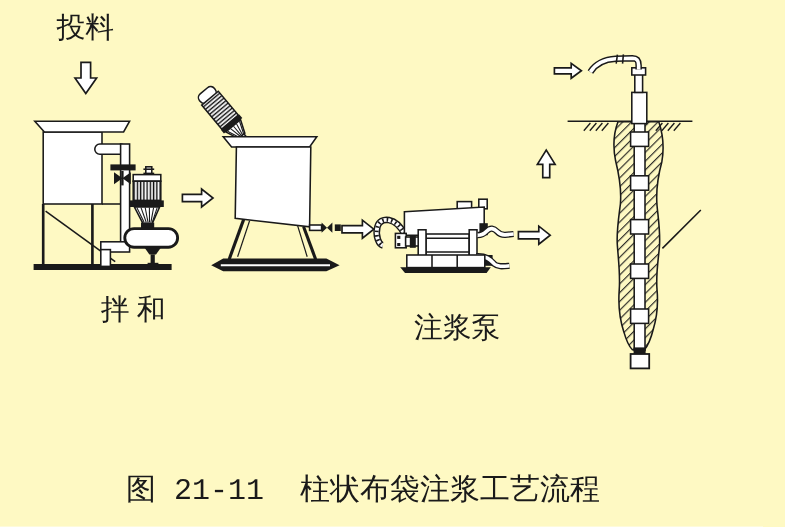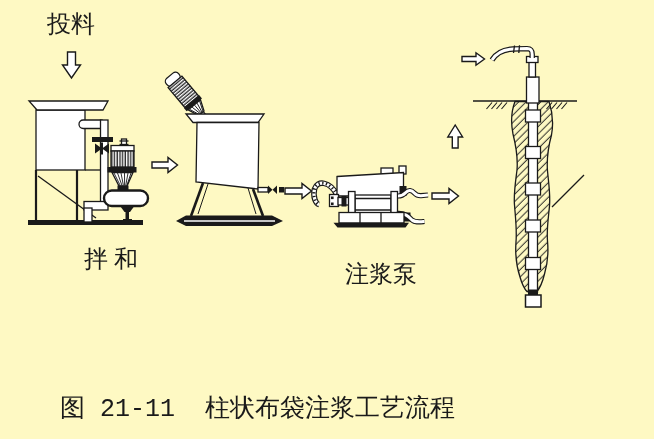--- a/index.html
+++ b/index.html
@@ -1,21 +1,21 @@
 <!DOCTYPE html>
 <html><head>
 <meta charset="utf-8">
 <style>
   html,body{margin:0;padding:0;background:#fff;}
   #stage{position:relative;width:654px;height:439px;background:#fef9c3;overflow:hidden;
          font-family:Liberation Mono, monospace;color:#1a1a1a;}
   #drawing{position:absolute;left:0;top:0;}
   .lbl{position:absolute;font-size:24px;line-height:1.1;white-space:nowrap;color:#1a1a1a;}
   .lbl2{position:absolute;font-size:24px;line-height:34px;white-space:nowrap;color:#1a1a1a;}
-  #caption{position:absolute;left:60px;top:391px;width:440px;text-align:left;
+  #caption{position:absolute;left:60px;top:391px;width:440px;text-align:right;
            font-size:25px;color:#1a1a1a;white-space:pre;}
 </style>
 </head>
 <body>
 
 <div id="stage">
 
 <svg id="drawing" width="654" height="439" viewBox="0 0 654 439">
   <defs>
     <pattern id="hatch" width="5.2" height="5.2" patternUnits="userSpaceOnUse" patternTransform="rotate(45)">

